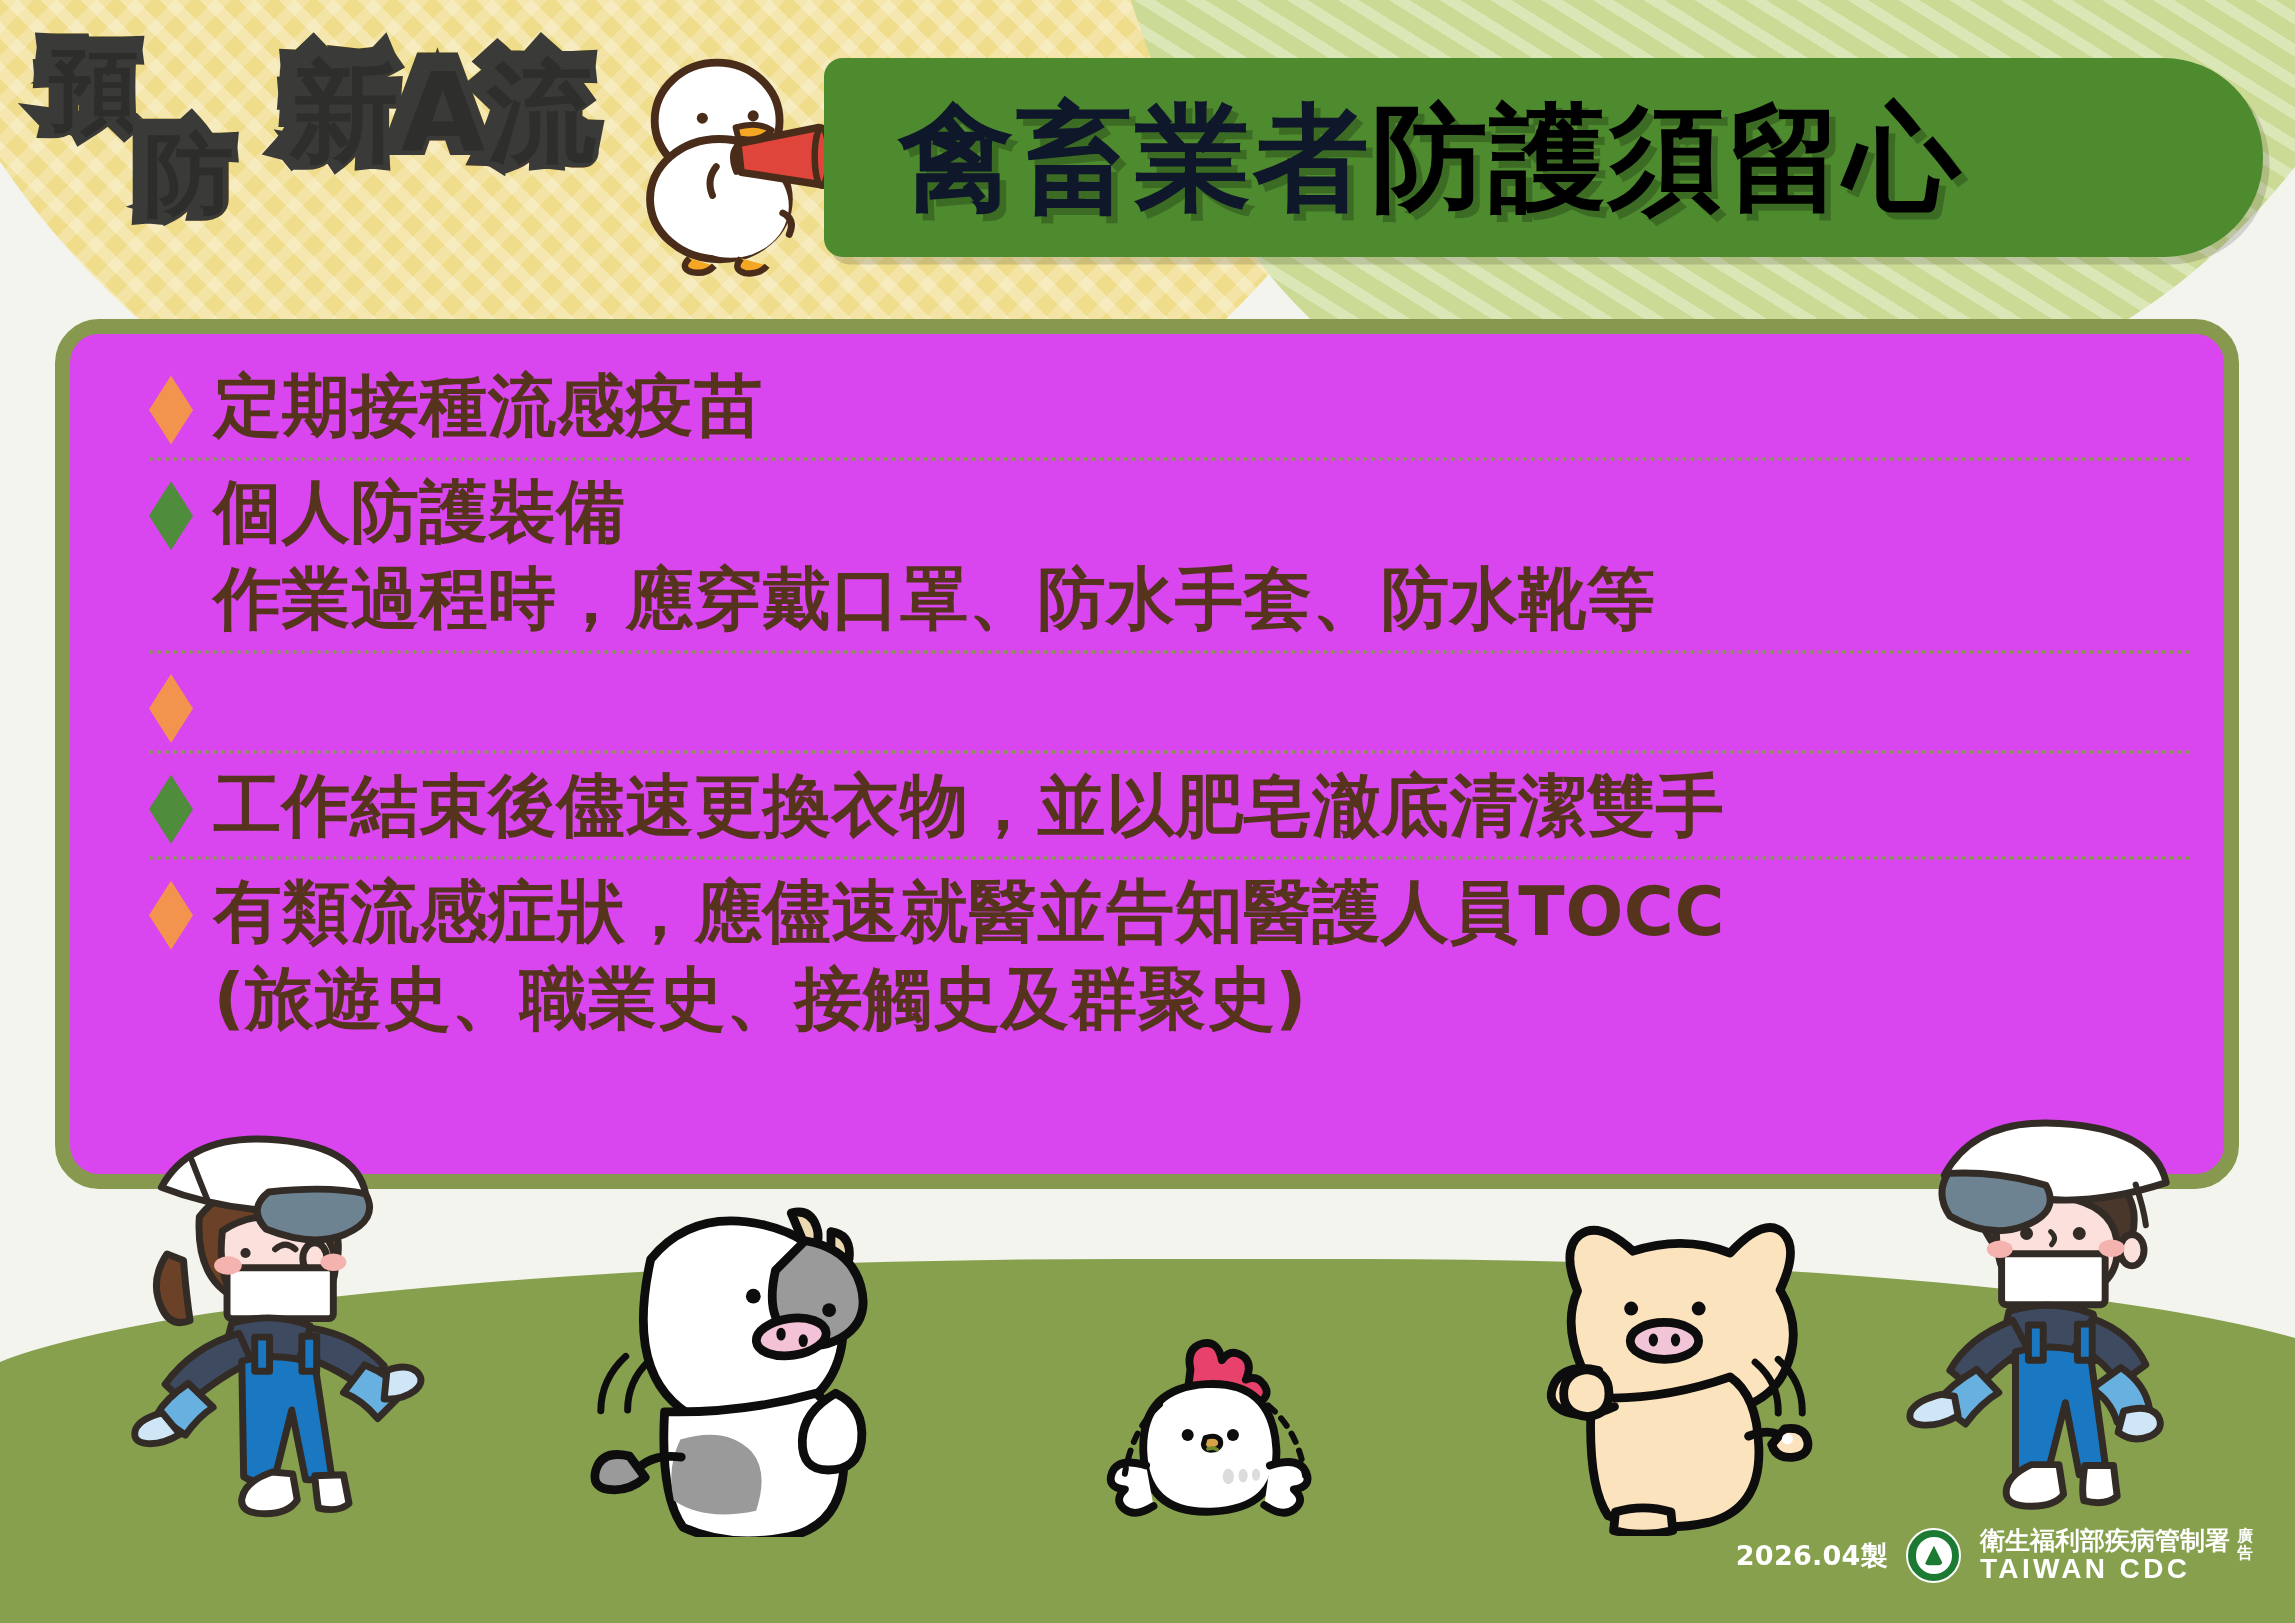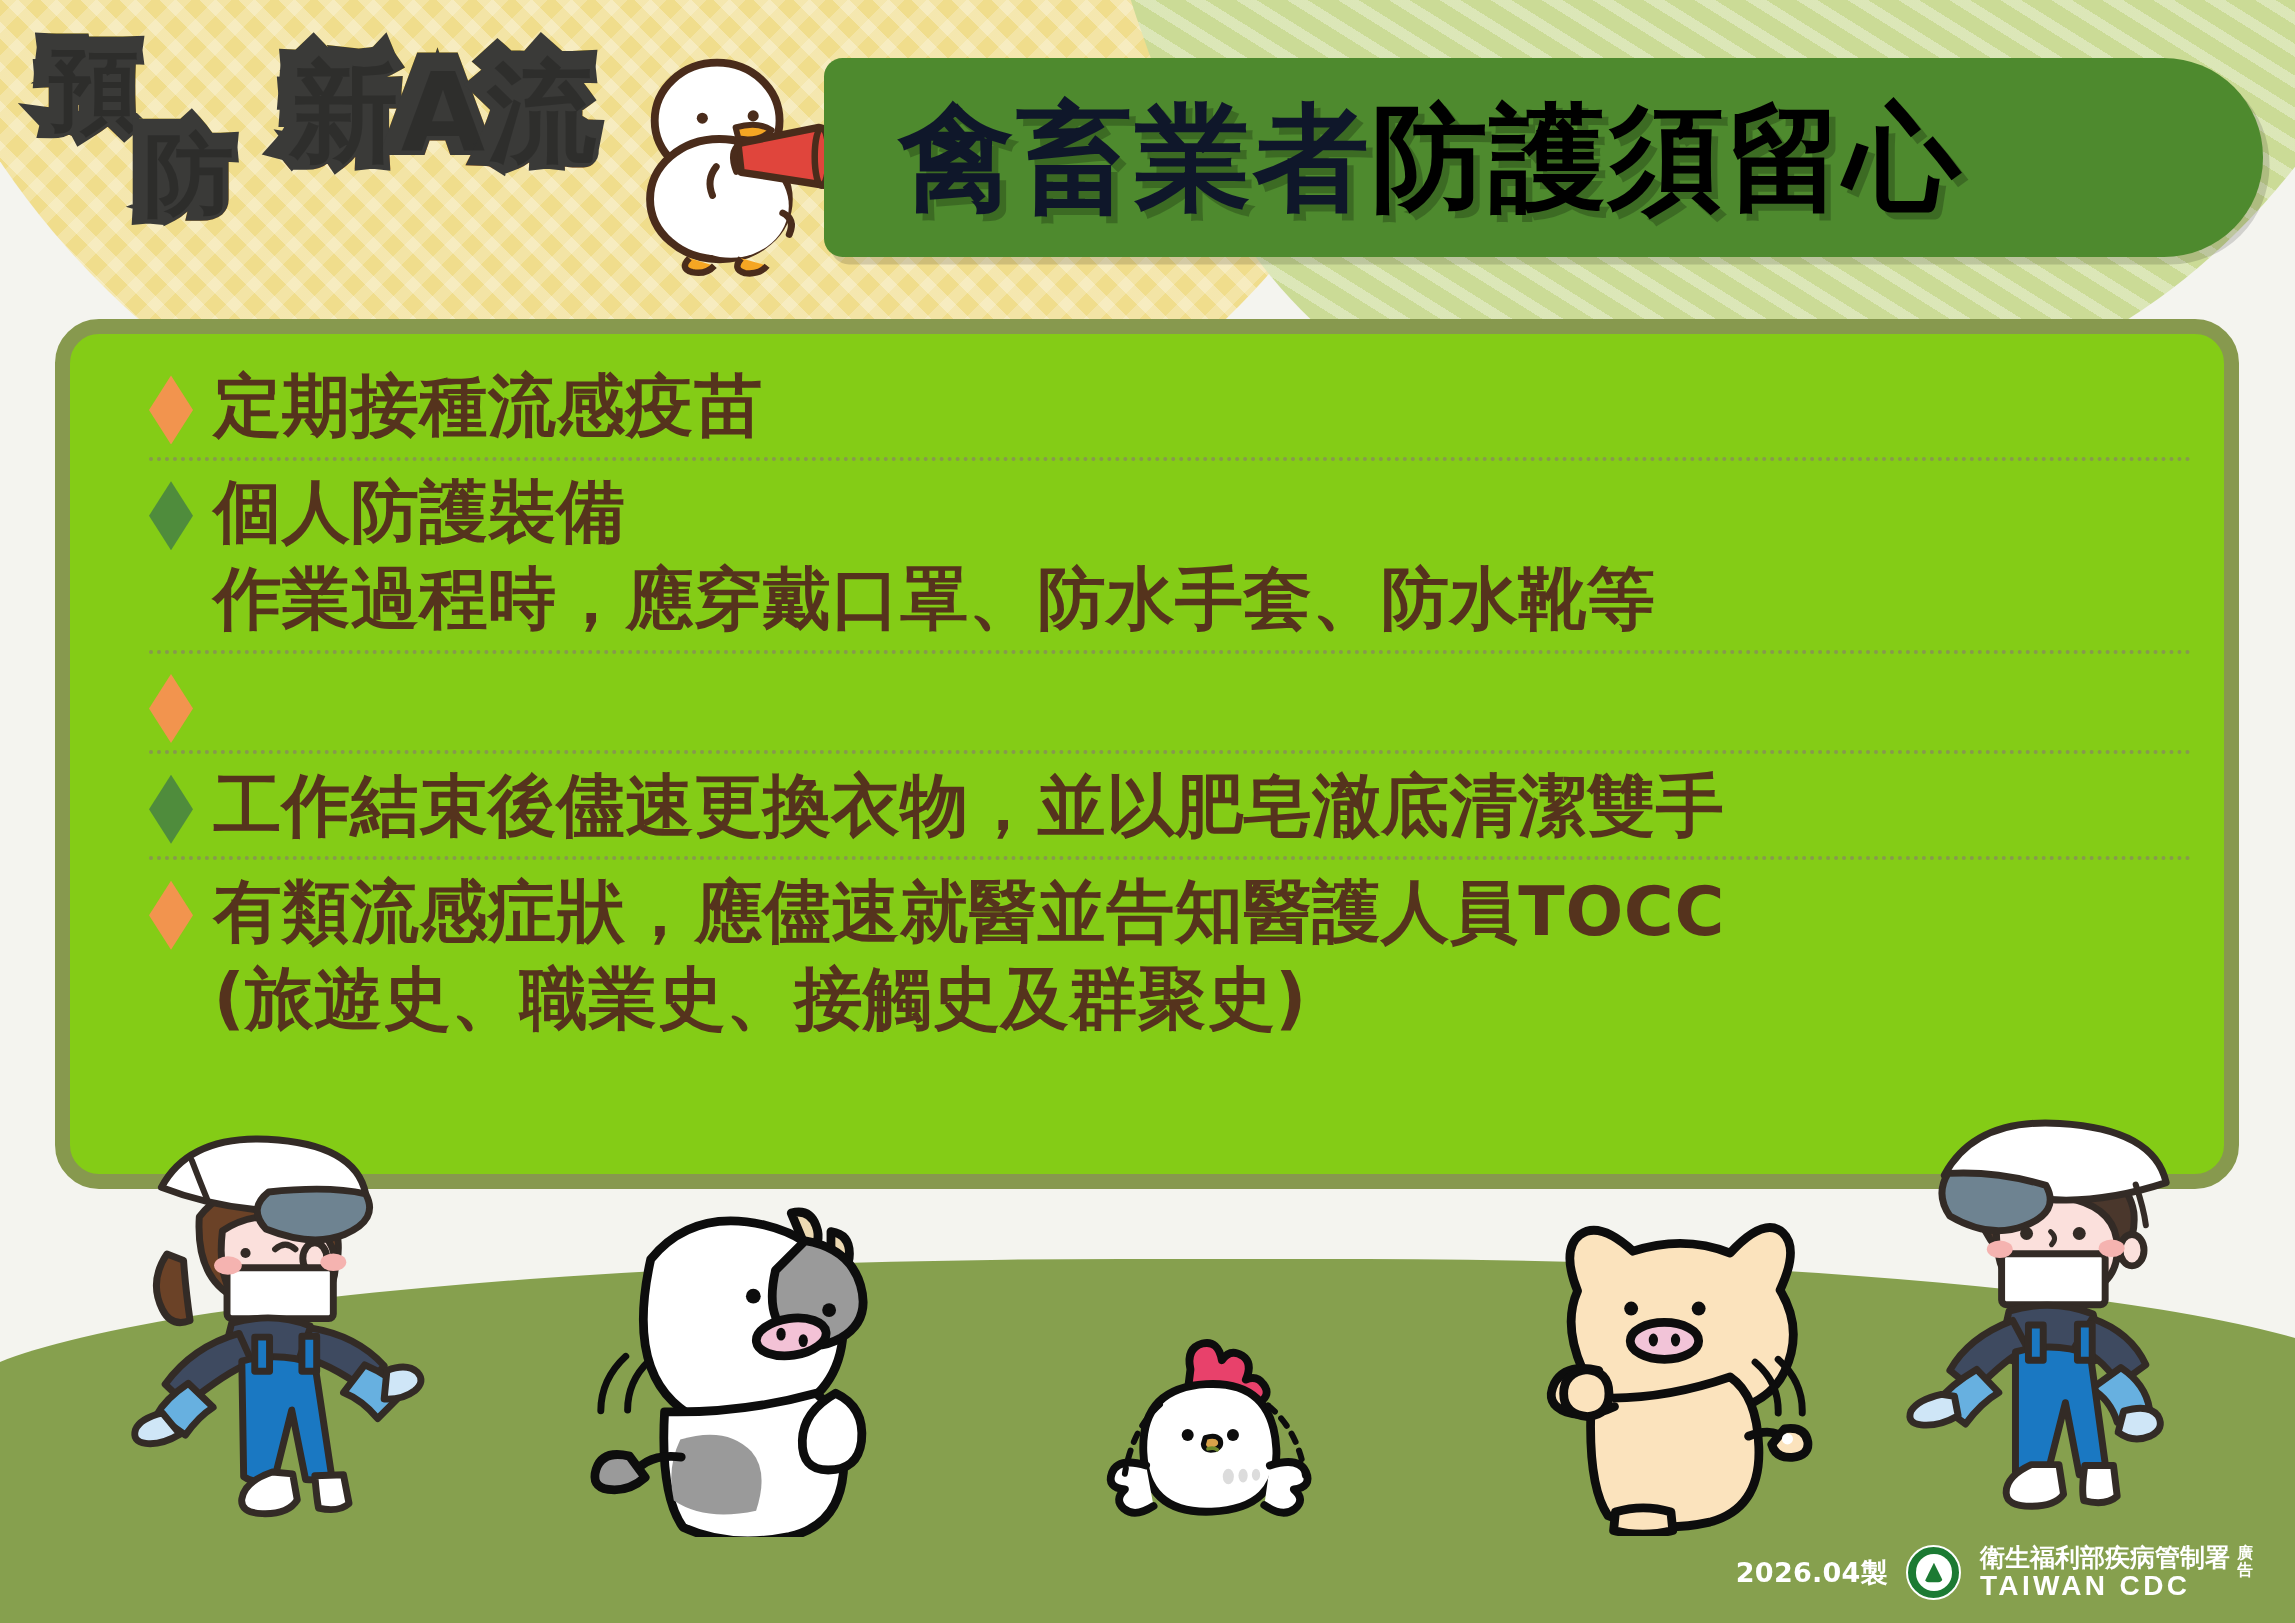--- a/index.html
+++ b/index.html
@@ -70,42 +70,42 @@
     display:flex;align-items:center;padding-left:74px;box-sizing:border-box;
   }
   .banner-t{font-size:116px;line-height:1;white-space:nowrap;
     text-shadow:6.5px 6.5px 0 rgba(0,0,0,.22);}
   .banner-t .w{color:#0f172a;}
   .banner-t .y{color:#000000;}
 
   
   .card{
     position:absolute;left:55px;top:319px;width:2184px;height:870px;
-    background:#84cc16;border:15px solid #87994e;border-radius:44px;
+    background:#d946ef;border:15px solid #87994e;border-radius:44px;
     box-sizing:border-box;
   }
   .list{position:absolute;left:79px;top:21px;right:32px;}
   .row{display:flex;align-items:flex-start;padding:7.4px 0 7.4px 0;}
   .row + .row{
     border-top:4.6px dotted #87994e;
   }
   .dia{
     width:44px;height:69px;flex:0 0 44px;margin-top:13px;margin-right:20.4px;
     clip-path:polygon(50% 0,100% 50%,50% 100%,0 50%);
   }
   .dia.o{background:#f2944e;}
   .dia.g{background:#4f8c3c;}
   .txt{
     color:#55331d;font-size:68px;line-height:1.28;font-weight:bold;
     font-family:"DejaVu Sans","Liberation Sans",sans-serif;
     letter-spacing:.01em;
   }
 
   
-  .footer{position:absolute;right:42px;bottom:23px;display:flex;align-items:center;gap:18.5px;}
+  .footer{position:absolute;right:42px;bottom:40px;display:flex;align-items:center;gap:18.5px;}
   .made{color:#ffffff;font-weight:bold;font-size:27px;letter-spacing:.01em;
         font-family:"DejaVu Sans","Liberation Sans",sans-serif;}
   .cdc-logo{width:55px;height:55px;border-radius:50%;background:#1c7a33;position:relative;
             border:2.3px solid #ffffff;box-sizing:border-box;}
   .cdc-logo .inner{position:absolute;inset:7.4px;border-radius:50%;background:#ffffff;}
   .cdc-logo .mark{position:absolute;inset:14px;border-radius:50%;
       background:#1c7a33;clip-path:polygon(50% 8%,92% 92%,8% 92%);}
   .cdc-txt{display:flex;align-items:flex-start;gap:7.4px;}
   .cdc-lines{display:flex;flex-direction:column;gap:1.9px;}
   .cdc-cn{color:#fff;font-size:25px;font-weight:bold;line-height:1;

